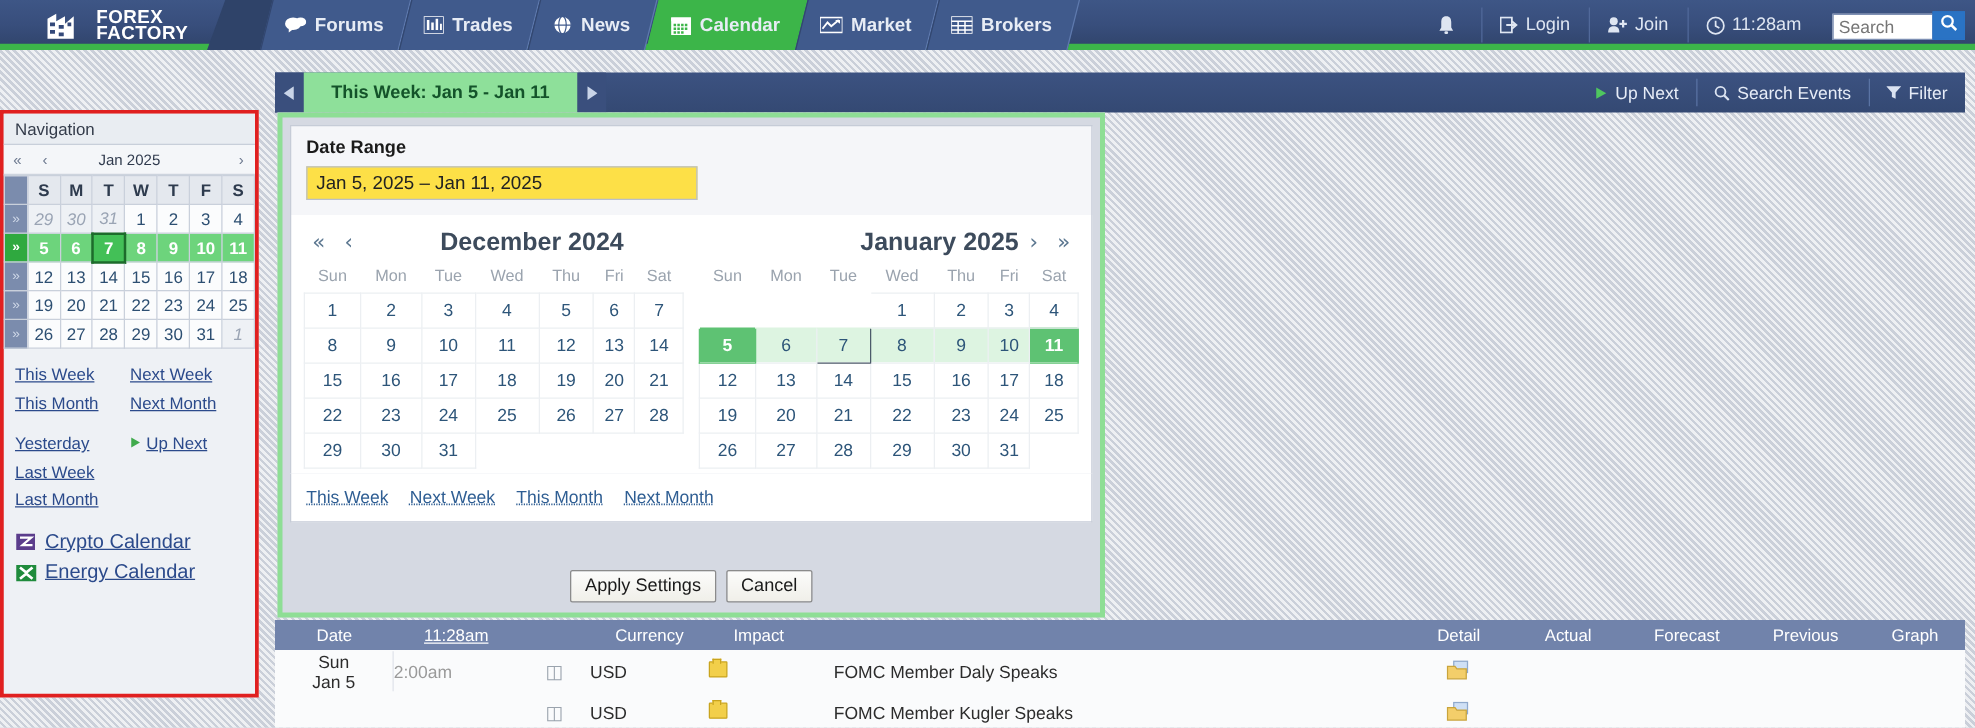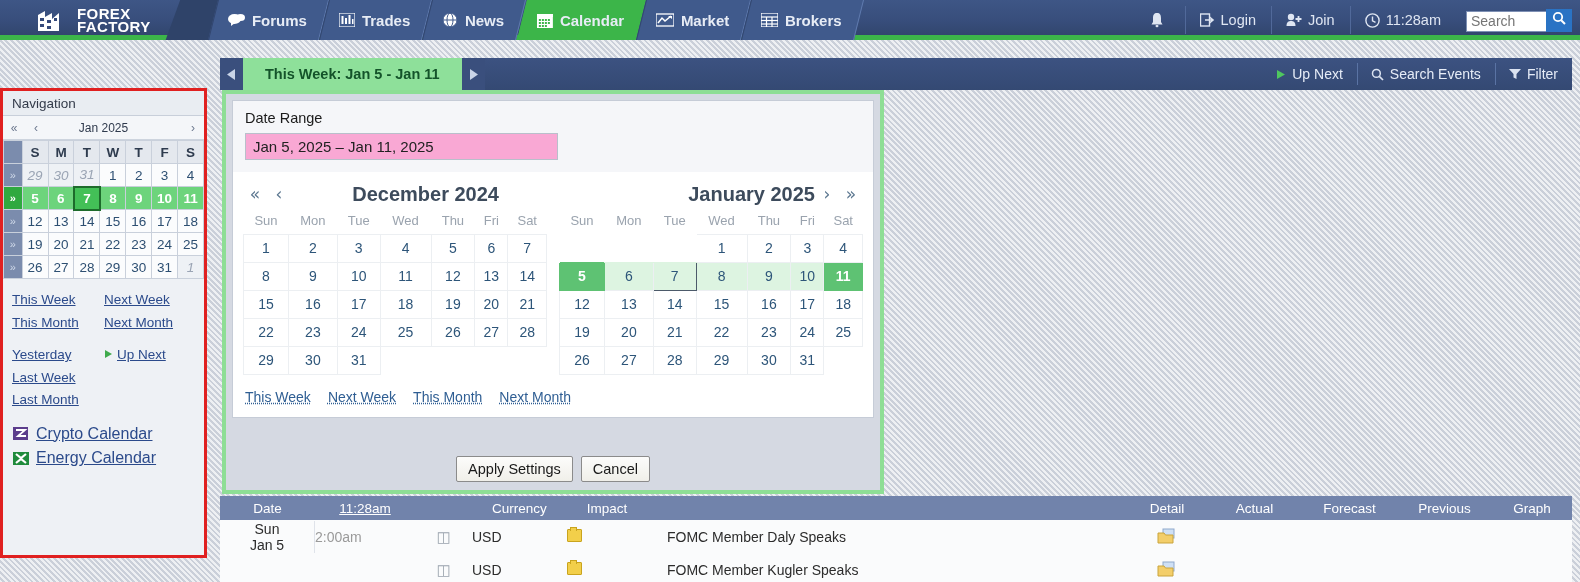--- a/index.html
+++ b/index.html
@@ -127,23 +127,23 @@
   .cal-link .ci{ width:19px; height:17px; margin-right:5px; display:block; }
 
   
   #drpanel{
     position:absolute; left:222px; top:90px; width:662px; height:404px;
     border:4px solid #8ede95; background:#d5d9e2;
   }
   .dr-inner{ position:absolute; left:6px; top:6px; width:642px; }
   .dr-top{ background:#f5f6f9; border:1px solid #c6ccd7; border-bottom:none;
     padding:9px 12px 12px 12px; }
-  .dr-title{ font-size:14.5px; font-weight:normal; color:#1b1b1b; margin-bottom:7px;}
+  .dr-title{ font-size:14.5px; font-weight:bold; color:#1b1b1b; margin-bottom:7px;}
   .dr-input{
-    width:313px; height:27px; border:1px solid #b9bfcb; background:#f9a8d4;
+    width:313px; height:27px; border:1px solid #b9bfcb; background:#fde047;
     font-size:15px; color:#222; padding:0 7px; font-family:"Liberation Sans",sans-serif;
     outline:none;
   }
   .dr-cals{ background:#fff; border:1px solid #c6ccd7; border-top:none;
     border-bottom:none; display:flex; padding:8px 4px 4px 4px; }
   .cal{ width:318px; padding:0 6px; }
   .cal-head{ height:28px; display:flex; align-items:center; }
   .ch-nav{ width:24px; text-align:center; color:#5d7891; font-size:17px; cursor:pointer;
     font-family:"DejaVu Sans", sans-serif; }
   .ch-title{ flex:1; text-align:right; font-size:20px; font-weight:bold; color:#3d4b5c;}

